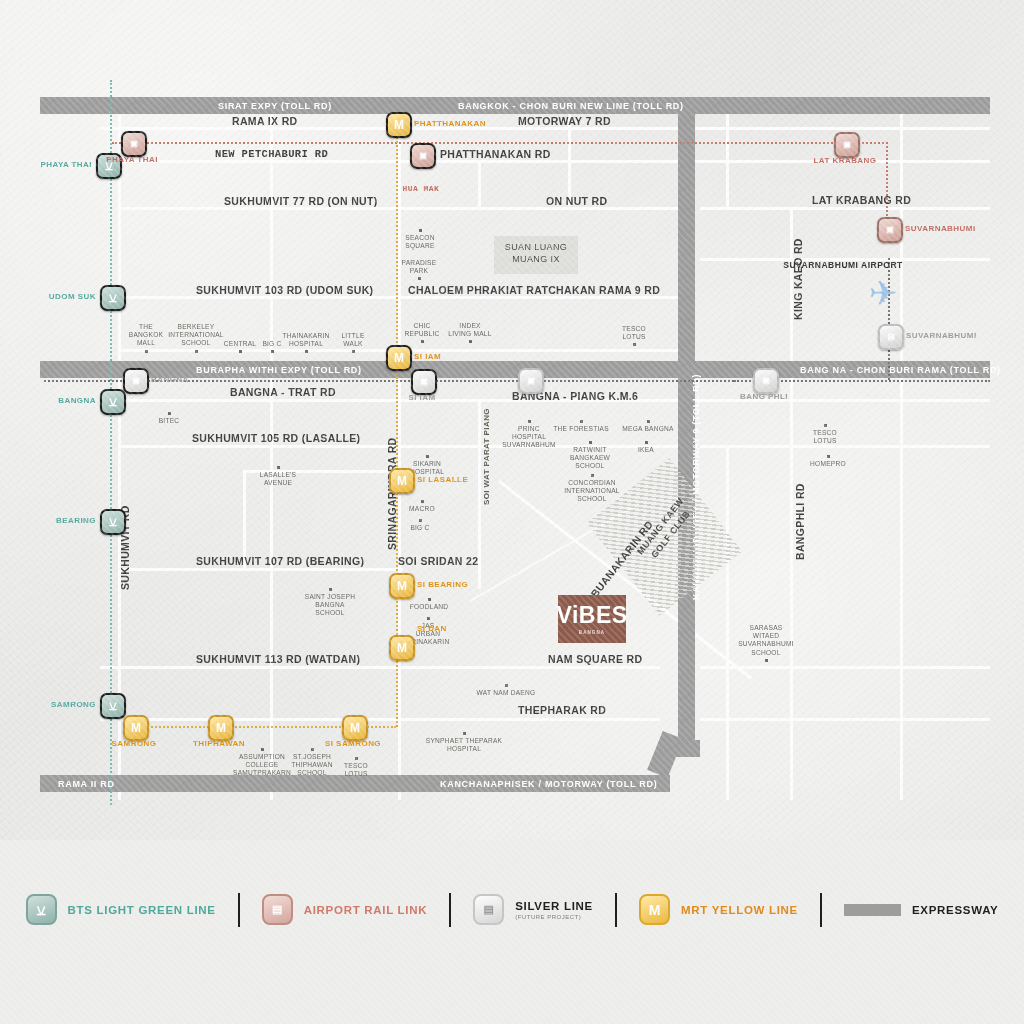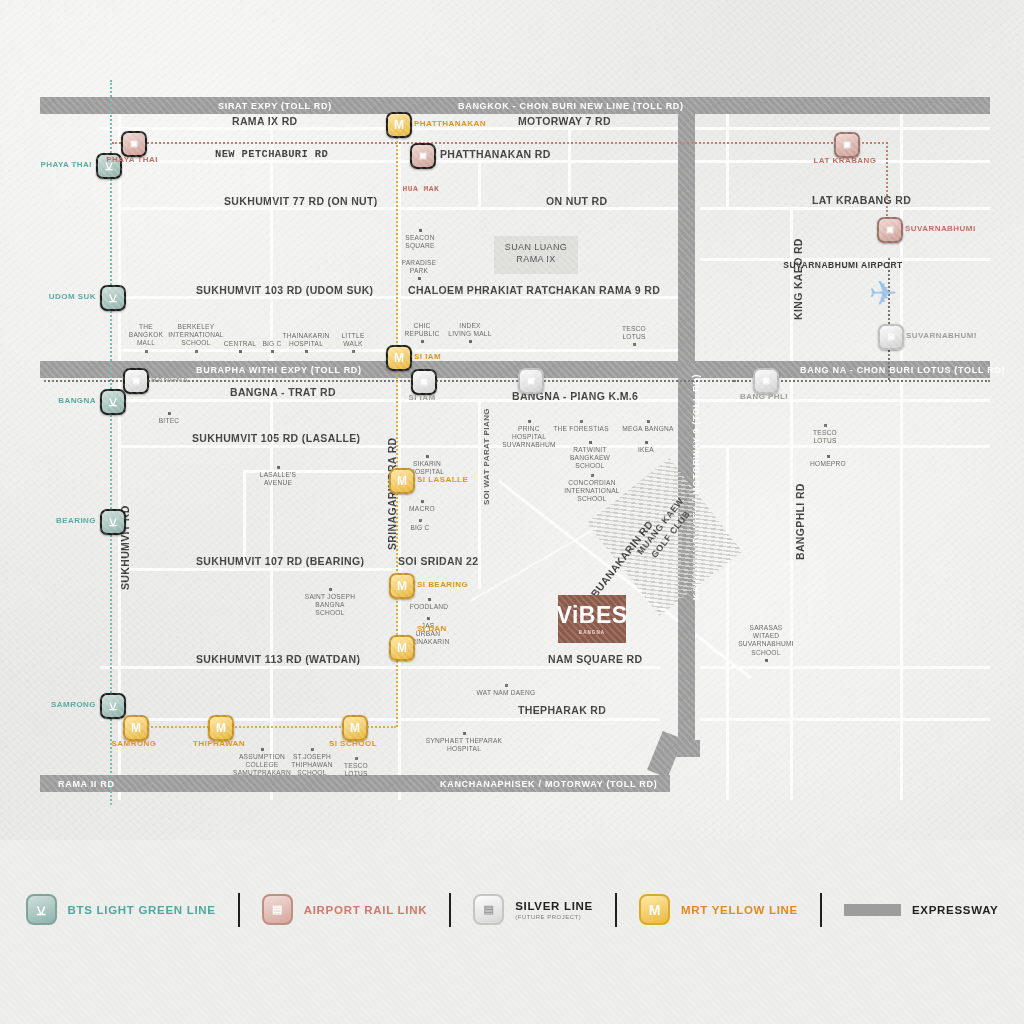--- a/index.html
+++ b/index.html
@@ -174,29 +174,29 @@
       <div class="expy h" style="left:40px;top:775px;width:630px;"></div>
       <div class="expy v" style="left:678px;top:97px;height:660px;"></div>
       <div class="expy" style="left:660px;top:740px;width:40px;height:17px;
            border-radius:0 0 0 18px;background:#9d9d9d;"></div>
       <div class="expy" style="left:662px;top:735px;width:22px;height:42px;background:#9d9d9d;
            transform:rotate(22deg);transform-origin:50% 0;"></div>
 
       <div class="lbl expy-lbl" style="left:218px;top:101px;">SIRAT EXPY (TOLL RD)</div>
       <div class="lbl expy-lbl" style="left:458px;top:101px;">BANGKOK - CHON BURI NEW LINE (TOLL RD)</div>
       <div class="lbl expy-lbl" style="left:196px;top:365px;">BURAPHA WITHI EXPY (TOLL RD)</div>
-      <div class="lbl expy-lbl" style="left:800px;top:365px;">BANG NA - CHON BURI LOTUS (TOLL RD)</div>
+      <div class="lbl expy-lbl" style="left:800px;top:365px;">BANG NA - CHON BURI RAMA (TOLL RD)</div>
       <div class="lbl expy-lbl" style="left:440px;top:779px;">KANCHANAPHISEK / MOTORWAY (TOLL RD)</div>
       <div class="lbl expy-lbl vert" style="left:691px;top:600px;transform:rotate(-90deg);">KANCHANAPHISEK / MOTORWAY 9 (TOLL RD)</div>
     </div>
 
     <div class="lyr">
       <div class="block" style="left:494px;top:236px;width:84px;height:38px;"></div>
       <div class="block-lbl" style="left:494px;top:241px;width:84px;white-space:pre-line;">SUAN LUANG
-RAMA IX</div>
+MUANG IX</div>
 
       <div class="hatch" style="left:612px;top:478px;width:105px;height:118px;transform:rotate(-38deg);"></div>
       <div class="lbl" style="left:628px;top:558px;font-size:9px;font-weight:700;color:#4a4a48;letter-spacing:.5px;
                   transform:rotate(-52deg);transform-origin:0 0;white-space:pre-line;width:90px;line-height:13px;text-align:center;">MUANG KAEW GOLF CLUB</div>
     </div>
 
     <div class="lyr">
 
       <div class="line bts-v" style="left:110px;top:80px;height:725px;"></div>
 
@@ -394,21 +394,21 @@
           <span class="ico">M</span>
         </div>
         <div class="stn-lbl c-mrt" style="left: 134px; top: 739px; transform: translateX(-50%);">SAMRONG</div>
         <div class="stn mrt soft" style="left: 208px; top: 715px;">
           <span class="ico">M</span>
         </div>
         <div class="stn-lbl c-mrt" style="left: 219px; top: 739px; transform: translateX(-50%);">THIPHAWAN</div>
         <div class="stn mrt soft" style="left: 342px; top: 715px;">
           <span class="ico">M</span>
         </div>
-        <div class="stn-lbl c-mrt" style="left: 353px; top: 739px; transform: translateX(-50%);">SI SCHOOL</div>
+        <div class="stn-lbl c-mrt" style="left: 353px; top: 739px; transform: translateX(-50%);">SI SAMRONG</div>
       </div>
 
     <div id="vibes" style="left:558px;top:595px;width:68px;height:48px;">
       <span class="v-main">ViBES</span>
       <span class="v-sub">BANGNA</span>
     </div>
 
   </div>
 
   <div id="legend">

